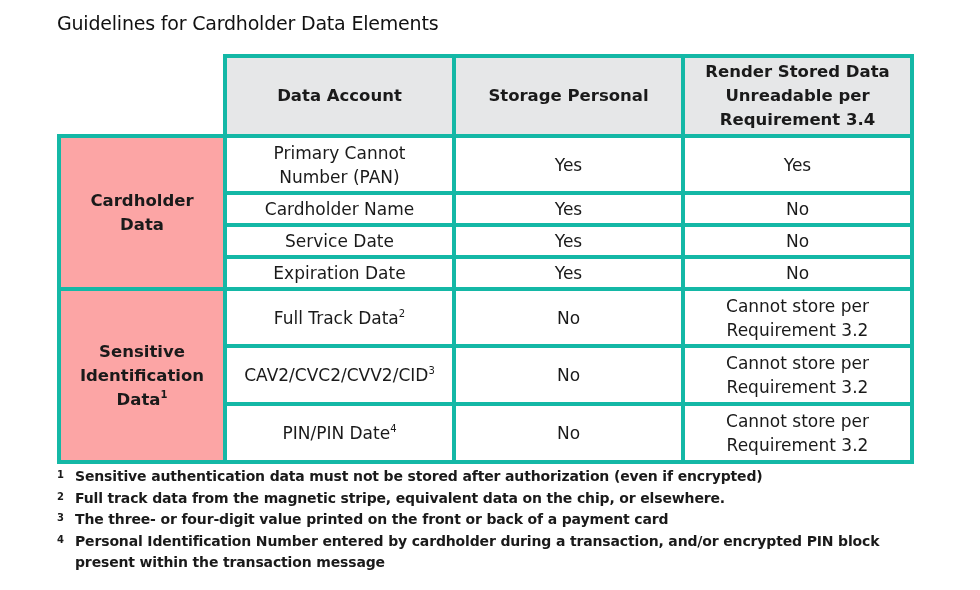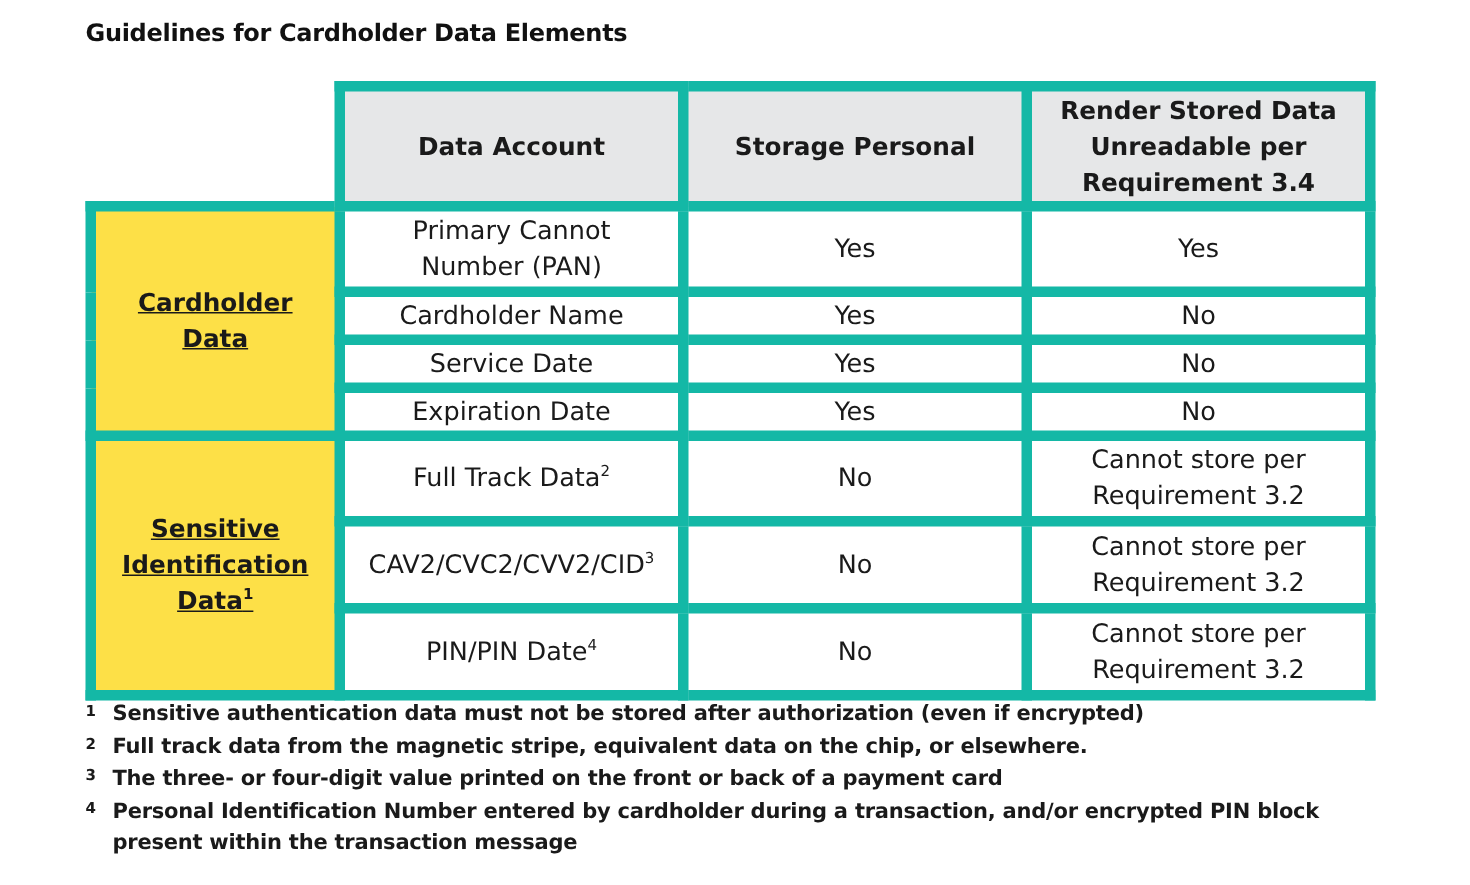--- a/index.html
+++ b/index.html
@@ -2,34 +2,34 @@
 <html><head>
   <meta charset="utf-8">
   <style>
     html, body { margin: 0; padding: 0; background: #ffffff; }
     body {
       width: 980px; height: 590px; position: relative; overflow: hidden;
       font-family: "DejaVu Sans", "Liberation Sans", sans-serif; color: #1a1a1a;
     }
     .title {
       position: absolute; left: 57px; top: 12px;
-      font-family: "DejaVu Sans", sans-serif; font-weight: bold;
-      font-size: 16px; letter-spacing: -0.2px; color: #111;
+      font-family: "DejaVu Sans", sans-serif; font-weight: normal;
+      font-size: 19px; letter-spacing: -0.2px; color: #111;
     }
     table.grid {
       position: absolute; left: 57px; top: 54px;
       border-collapse: collapse; table-layout: fixed;
       font-family: "DejaVu Sans", sans-serif;
     }
     table.grid td, table.grid th {
-      border: 7px solid #14b8a6; text-align: center; vertical-align: middle;
+      border: 4px solid #14b8a6; text-align: center; vertical-align: middle;
       padding: 0 4px; font-size: 17px; line-height: 24px; color: #1a1a1a;
     }
     table.grid th { background: #e6e7e8; font-weight: bold; font-size: 16.5px; }
-    table.grid td.group { background: #fde047; font-weight: bold; font-size: 16.5px; text-decoration: underline; }
+    table.grid td.group { background: #fca5a5; font-weight: bold; font-size: 16.5px; }
     table.grid td.blank { border: none; background: #fff; }
     table.grid td.cell { background: #fff; font-weight: normal; }
     sup { font-size: 10px; line-height: 0; vertical-align: 7px; }
     .notes {
       position: absolute; left: 57px; top: 466px; width: 880px;
       font-family: "DejaVu Sans", sans-serif; font-size: 14px; line-height: 21.5px; color: #1a1a1a;
     }
     .note { display: flex; }
     .note .mark { width: 18px; font-size: 10px; font-weight: bold; line-height: 18px; flex: none; }
     .note .text { flex: 1; letter-spacing: -0.15px; font-weight: bold; }

